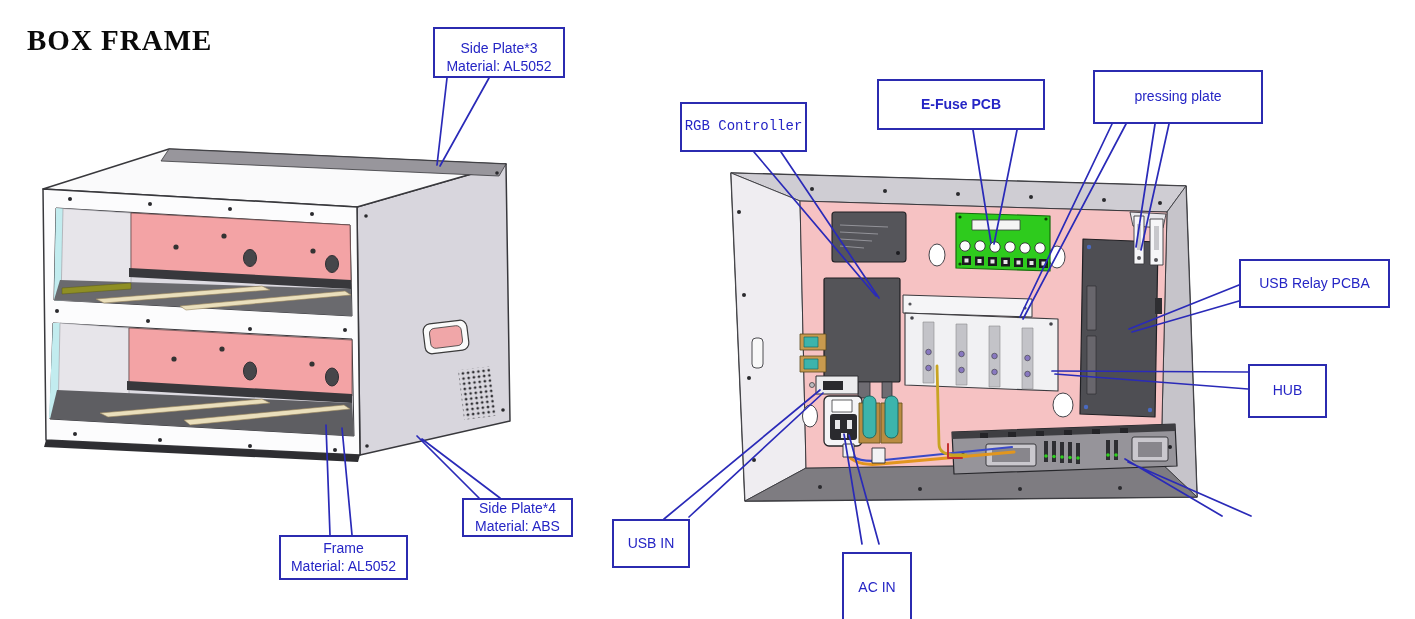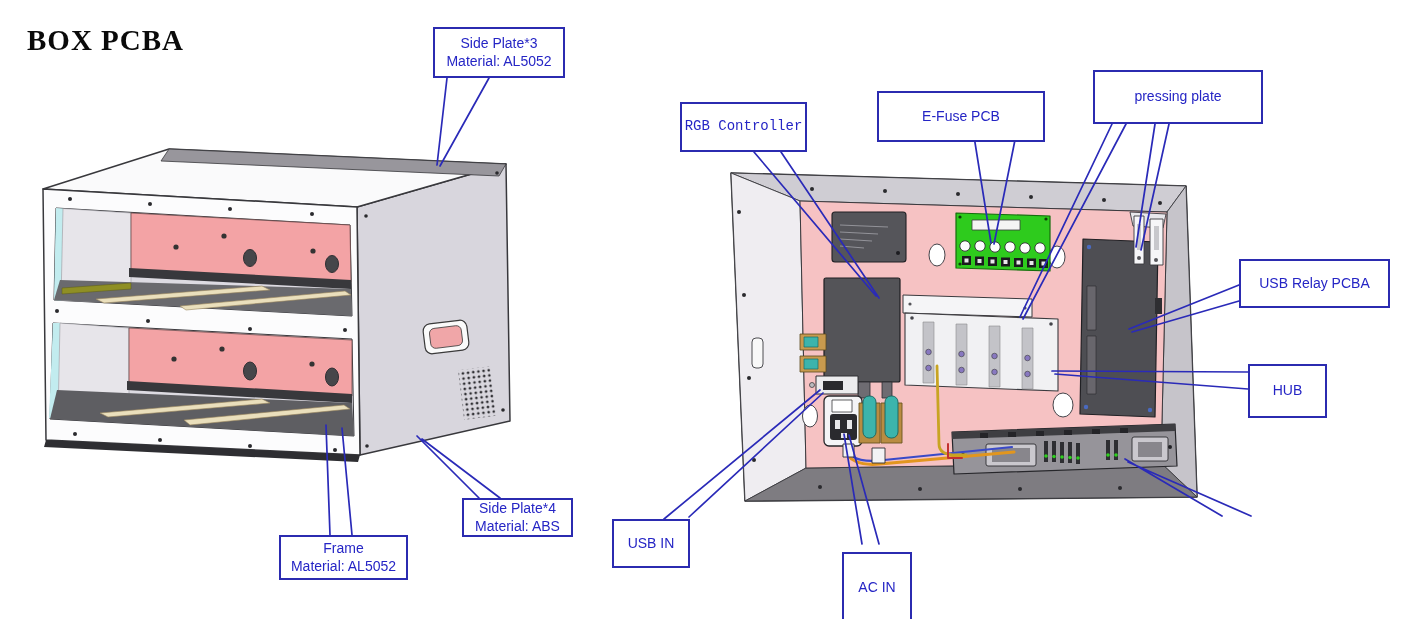--- a/index.html
+++ b/index.html
@@ -13,21 +13,21 @@
            border:2px solid #2b2bb0;color:#2525c5;
            display:flex;flex-direction:column;align-items:center;justify-content:center;
            text-align:center;font-size:14px;line-height:1.28;z-index:5;}
   .callout .ln{white-space:nowrap;}
 </style>
 </head>
 <body>
 
 <div class="canvas">
 
-  <h1 class="page-title">BOX PCBA</h1>
+  <h1 class="page-title">BOX FRAME</h1>
 
   <svg class="drawing" width="1415" height="619" viewBox="0 0 1415 619">
     <defs>
       <pattern id="vent" width="5.2" height="5.2" patternUnits="userSpaceOnUse">
         <circle cx="2.6" cy="2.6" r="1.35" fill="#2e2e32"></circle>
       </pattern>
     </defs>
 
     <g stroke-linejoin="round">
 
@@ -325,40 +325,40 @@
       <path d="M1248,372 L1052,371 M1248,389 L1055,374"></path>
 
       <path d="M664,519 L820,390 M689,517 L823,393"></path>
 
       <path d="M862,544 L844,434 M879,544 L849,435"></path>
 
       <path d="M1222,516 L1125,459 M1251,516 L1128,462"></path>
     </g>
   </svg>
 
-  <div class="callout" style="left:433px;top:27px;width:132px;height:51px;">
+  <div class="callout" style="left:433px;top:27px;width:132px;height:51px;justify-content:flex-end;">
     <div class="ln">Side Plate*3</div>
     <div class="ln">Material: AL5052</div>
   </div>
 
   <div class="callout" style="left:248px;top:535px;width:129px;height:45px;margin-left:31px;">
     <div class="ln">Frame</div>
     <div class="ln">Material: AL5052</div>
   </div>
 
   <div class="callout" style="left:462px;top:498px;width:111px;height:39px;">
     <div class="ln">Side Plate*4</div>
     <div class="ln">Material: ABS</div>
   </div>
 
   <div class="callout" style="left:680px;top:102px;width:127px;height:50px;font-family:Liberation Mono, monospace;">
     <div class="ln">RGB Controller</div>
   </div>
 
-  <div class="callout" style="left:877px;top:91px;width:168px;height:51px;">
+  <div class="callout" style="left:877px;top:79px;width:168px;height:51px;font-weight:bold;">
     <div class="ln">E-Fuse PCB</div>
   </div>
 
   <div class="callout" style="left:1093px;top:70px;width:170px;height:54px;">
     <div class="ln">pressing plate</div>
   </div>
 
   <div class="callout" style="left:1239px;top:259px;width:151px;height:49px;">
     <div class="ln">USB Relay PCBA</div>
   </div>

